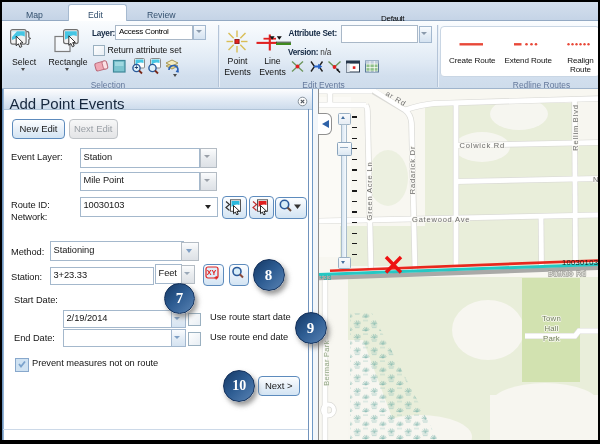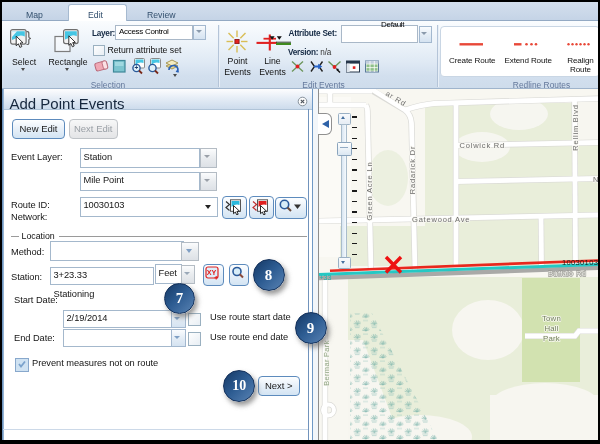--- a/index.html
+++ b/index.html
@@ -129,21 +129,21 @@
     <line x1="0.5" y1="9.9" x2="21" y2="9.9" stroke="#e02020" stroke-width="2.1"></line>
     <line x1="20" y1="9.2" x2="35" y2="9.2" stroke="#222" stroke-width="0.9"></line>
     <line x1="20" y1="10.9" x2="35" y2="10.9" stroke="#3f8a1f" stroke-width="2.2"></line>
     <path d="M13.6,3.2 h5 l-2.5,3.6 z" fill="#111"></path>
     <path d="M20.8,3.2 h5 l-2.5,3.6 z" fill="#111"></path>
   </svg>
   <div class="abs rlbl" style="left:250.5px;top:53.5px;width:40px;text-align:center;">Line</div>
   <div class="abs rlbl" style="left:250.5px;top:64.5px;width:40px;text-align:center;">Events</div>
   <div class="abs rlbl-b" style="left:286.5px;top:26.5px;">Attribute Set:</div>
   <div class="abs combo" style="left:339px;top:23px;width:75px;height:16px;"></div>
-  <div class="abs combotxt" style="left:343px;top:18px;padding-left:36px;">Default</div>
+  <div class="abs combotxt" style="left:343px;top:12px;padding-left:36px;">Default</div>
   <div class="abs ddbtn-b" style="left:416.5px;top:23.5px;width:11.5px;height:15px;"></div>
   <div class="abs" style="left:419.3px;top:29.5px;width:0;height:0;border-left:3px solid transparent;border-right:3px solid transparent;border-top:3.6px solid #8a9aac;"></div>
   <div class="abs rlbl-b" style="left:286px;top:45.5px;">Version: <span style="font-weight:normal;color:#333;">n/a</span></div>
 
   <svg class="abs" style="left:288px;top:57px;" width="92" height="17" viewBox="0 0 92 17">
     <g transform="translate(1,1)">
       <line x1="1" y1="1.5" x2="12" y2="11.5" stroke="#6a9458" stroke-width="1.3"></line>
       <line x1="12" y1="1.5" x2="1" y2="11.5" stroke="#6a9458" stroke-width="1.3"></line>
       <circle cx="6.5" cy="6.5" r="1.9" fill="#e02020"></circle>
     </g>
@@ -234,28 +234,23 @@
     <path d="M6.5,2 L14.5,2 L14.5,6 Q10.5,4.5 6.5,8 Z" fill="#e02020"></path>
     <path d="M1,2.5 L4.5,5.5 L1,8.5 L4.5,11.5" fill="none" stroke="#c03030" stroke-width="1.2"></path>
     <path d="M8.5,6.5 L14.5,12.2 L11.9,12.4 L13.2,15.2 L11.6,15.8 L10.4,13 L8.5,14.7 Z" fill="#fff" stroke="#111" stroke-width="0.9"></path>
   </svg>
   <div class="abs bluebtn" style="left:273px;top:194.5px;width:30px;height:20px;"></div>
   <svg class="abs" style="left:276px;top:197px;" width="25" height="15" viewBox="0 0 25 15">
     <circle cx="6.5" cy="5.5" r="4.2" fill="#d8edf8" stroke="#2a5a9a" stroke-width="1.6"></circle>
     <line x1="9.5" y1="8.5" x2="13" y2="12" stroke="#6a4a3a" stroke-width="2"></line>
     <path d="M16,5.5 h7 l-3.5,4.5 z" fill="#333"></path>
   </svg>
-  <div class="abs" style="left:9px;top:229px;width:294px;height:9px;">
-    <div class="abs fsline" style="left:0;top:4.5px;width:8px;"></div>
-    <div class="abs" style="left:10.5px;top:0;font-size:8.8px;color:#111;">Location</div>
-    <div class="abs fsline" style="left:48px;top:4.5px;width:248px;"></div>
-  </div>
   <div class="abs flbl" style="left:9px;top:245px;">Method:</div>
   <div class="abs input" style="left:48px;top:239px;width:132px;height:17.5px;"></div>
-  <div class="abs flbl" style="left:51.5px;top:242.5px;margin-top:44px;">Stationing</div>
+  <div class="abs flbl" style="left:51.5px;top:242.5px;">Stationing</div>
   <div class="abs ddbtn" style="left:179px;top:240px;width:15.5px;height:16.5px;"></div>
   <div class="abs" style="left:183.5px;top:246.5px;width:0;height:0;border-left:3.4px solid transparent;border-right:3.4px solid transparent;border-top:4px solid #7f9fc4;"></div>
   <div class="abs flbl" style="left:9px;top:270px;">Station:</div>
   <div class="abs input" style="left:48px;top:264.5px;width:102px;height:16px;"></div>
   <div class="abs flbl" style="left:51.5px;top:268px;">3+23.33</div>
   <div class="abs input" style="left:153px;top:262px;width:25px;height:17.5px;"></div>
   <div class="abs flbl" style="left:156.5px;top:266px;">Feet</div>
   <div class="abs ddbtn" style="left:179px;top:262.5px;width:11.5px;height:17px;"></div>
   <div class="abs" style="left:181.5px;top:269.5px;width:0;height:0;border-left:3.2px solid transparent;border-right:3.2px solid transparent;border-top:3.8px solid #9aa8b8;"></div>
   <div class="abs bluebtn" style="left:201px;top:261.5px;width:19px;height:20px;"></div>

